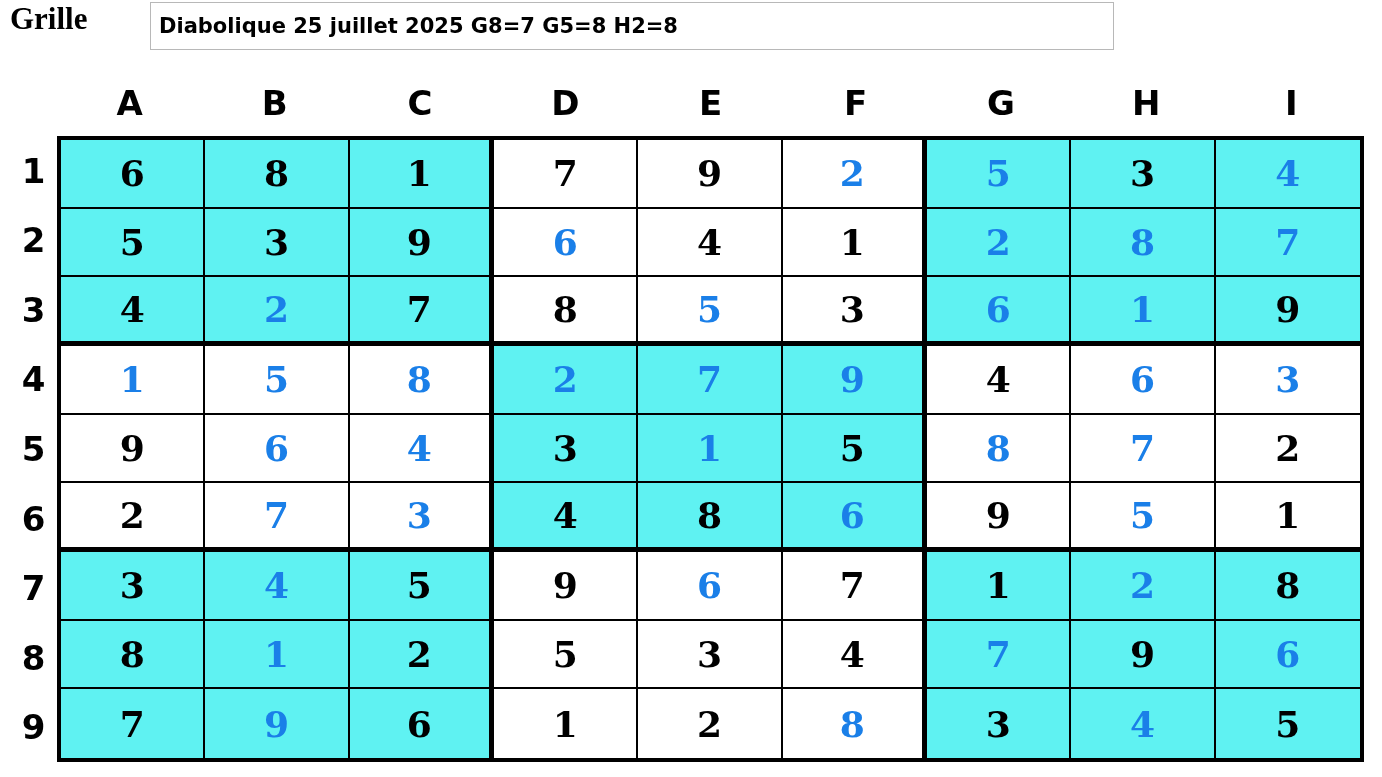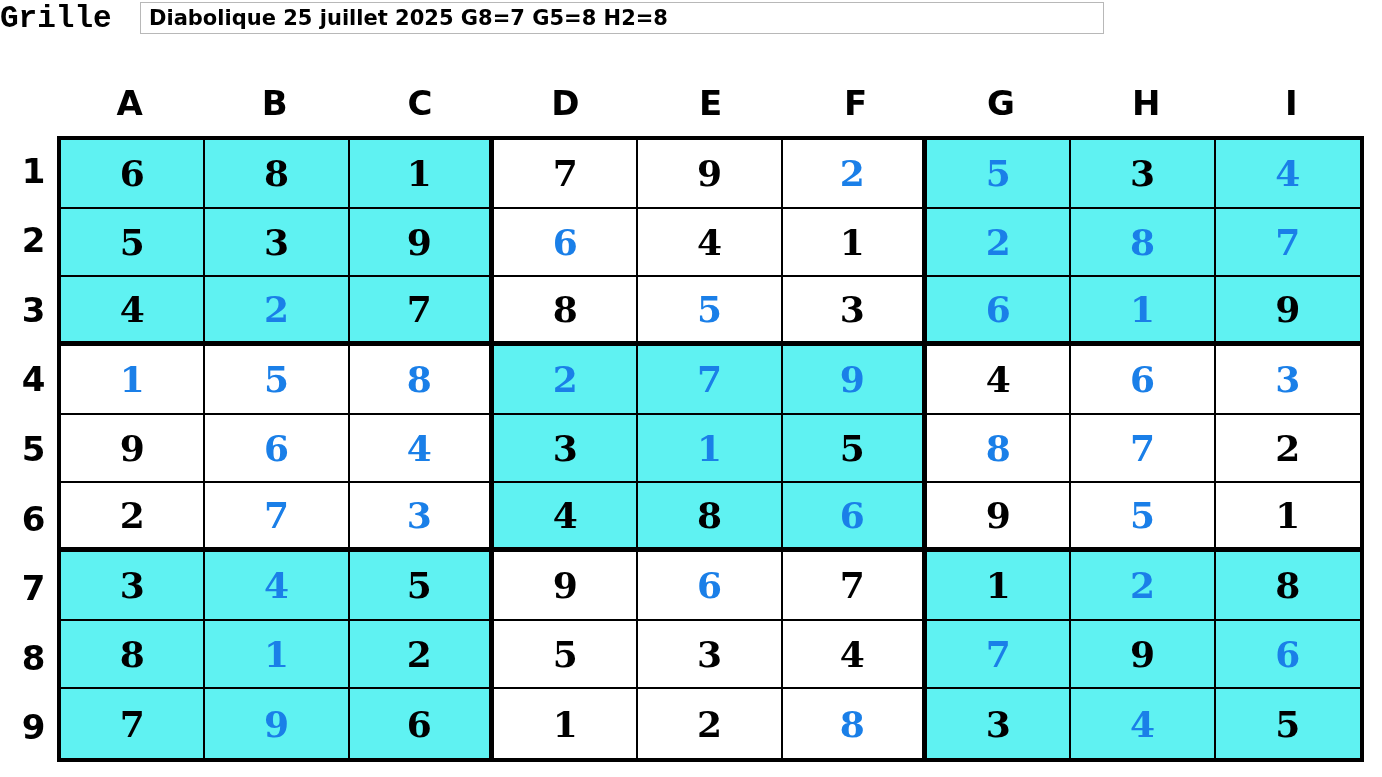--- a/index.html
+++ b/index.html
@@ -23,32 +23,33 @@
   .header {
     position: absolute;
     left: 0;
     top: 0;
     width: 1382px;
     height: 44px;
     display: flex;
     align-items: flex-start;
   }
   .header-label {
-    font-family: Liberation Mono, monospace;
+    font-family: Liberation Serif, serif;
     font-weight: bold;
     font-size: 31px;
     color: #000000;
     line-height: 38px;
+    margin-left: 10px;
     width: 140px;
     white-space: nowrap;
   }
   .title-box {
     margin-top: 2px;
     width: 964px;
-    height: 32px;
+    height: 48px;
     border: 1px solid #b8b8b8;
     background: #ffffff;
     box-sizing: border-box;
     display: flex;
     align-items: center;
     padding-left: 8px;
   }
   .title-text {
     font-family: "DejaVu Sans", sans-serif;
     font-weight: bold;

